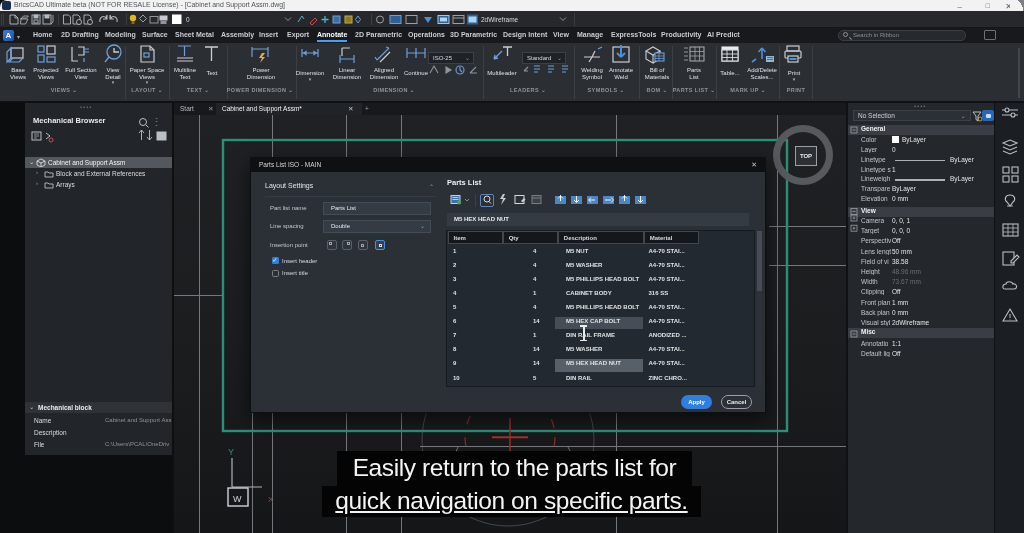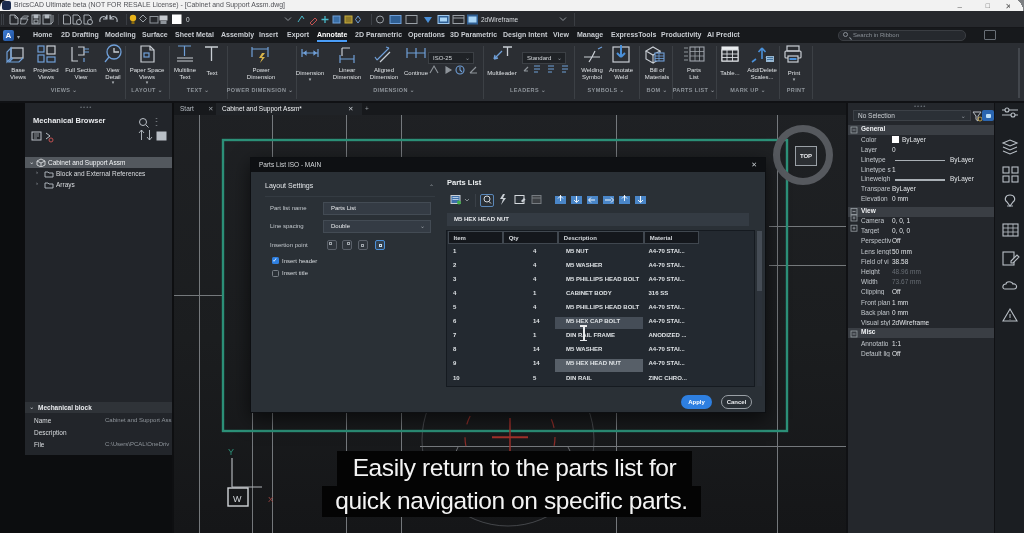--- a/index.html
+++ b/index.html
@@ -474,21 +474,21 @@
       </g>
       <text x="56" y="352" font-size="9" fill="#2c9078">Y</text>
       <text x="61" y="399" font-size="9" fill="#d0d4d8">W</text>
       <text x="96" y="399" font-size="8" fill="#a24743">X</text>
     </svg>
 
     <div style="position:absolute;left:601px;top:22px;width:60px;height:60px;border:7px solid #56595e;border-radius:50%;"></div>
     <div style="position:absolute;left:623px;top:43px;width:22px;height:20px;background:#2c2f33;border:1px solid #9aa0a6;color:#e8eaed;font-size:6px;font-weight:bold;text-align:center;line-height:19px;">TOP</div>
 
     <div class="cap" style="left:165px;top:348px;width:355px;height:49px;line-height:34px;">Easily return to the parts list for</div>
-    <div class="cap" style="left:150px;top:383px;width:379px;height:31px;line-height:30px;">quick navigation on specific parts.</div>
+    <div class="cap" style="left:150px;top:383px;width:379px;height:31px;line-height:30px;text-decoration:underline;">quick navigation on specific parts.</div>
 
     <div class="abs" id="dlg">
       <div class="abs" id="dlgtitle">
         <span style="position:absolute;left:8px;top:3px;font-size:6.5px;color:#d5d8db;">Parts List ISO - MAIN</span>
         <span style="position:absolute;right:8px;top:3px;font-size:7px;color:#c3c8cd;">✕</span>
       </div>
       <div style="position:absolute;left:14px;top:24px;font-size:7px;color:#e2e5e8;">Layout Settings</div>
       <div style="position:absolute;left:178px;top:25px;font-size:6px;color:#9aa0a6;">⌃</div>
       <div style="position:absolute;left:14px;top:38px;width:170px;height:1px;background:#343b42;"></div>
       <div style="position:absolute;left:19px;top:47px;font-size:6px;color:#c3c8cd;">Part list name</div>

